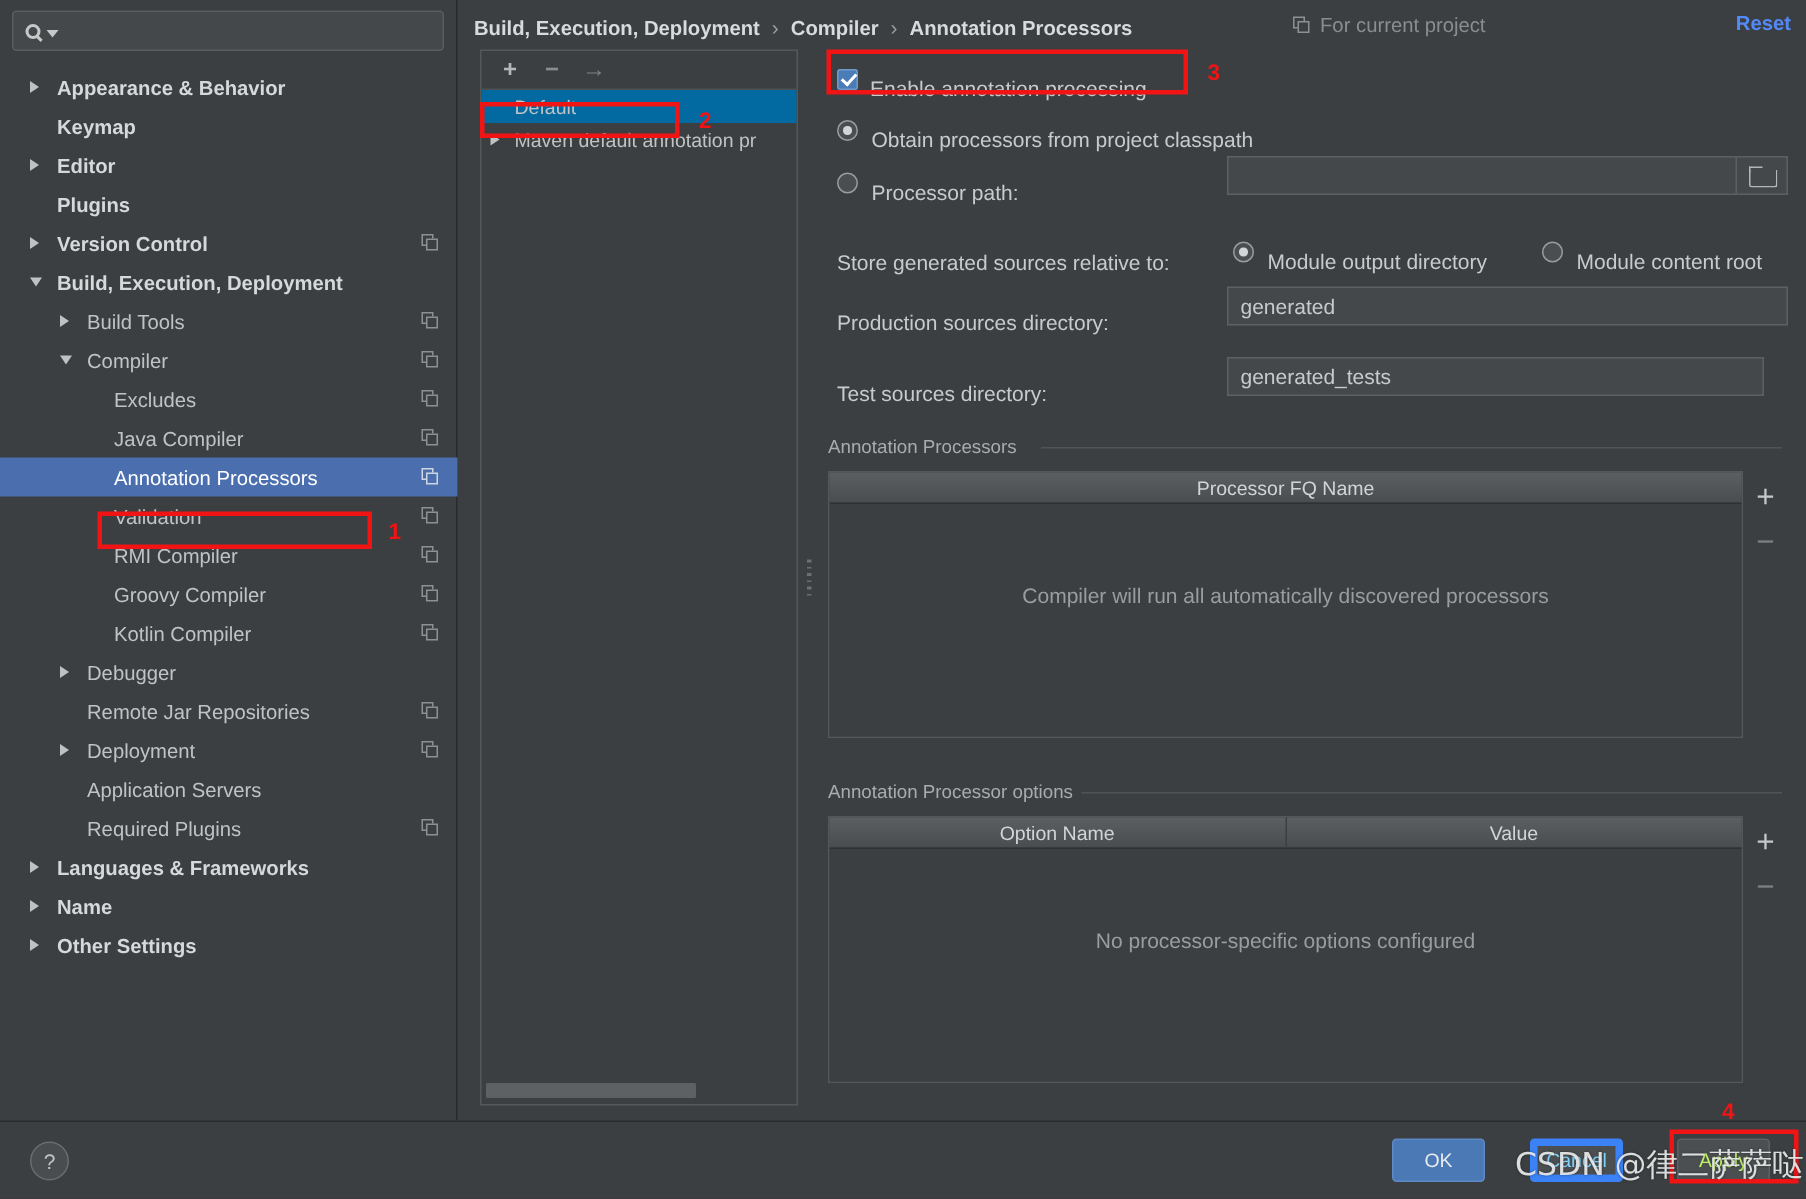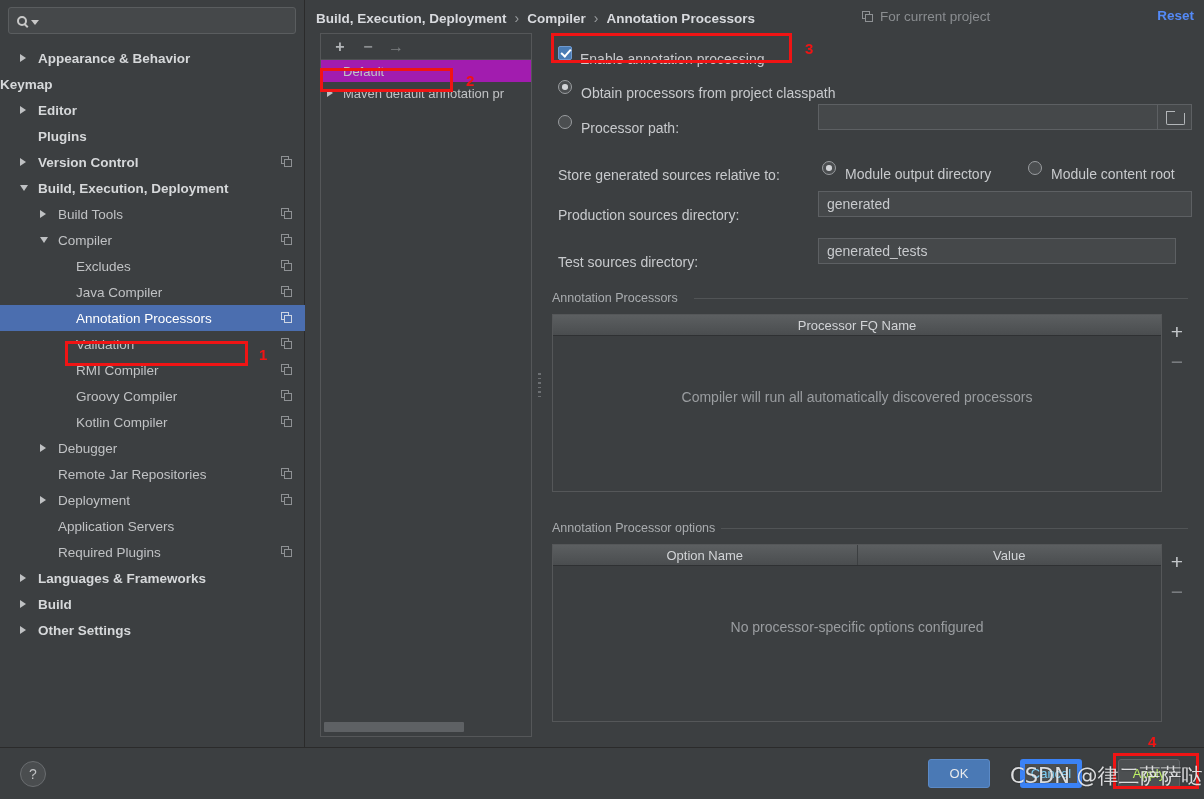--- a/index.html
+++ b/index.html
@@ -75,21 +75,21 @@
   }
   .mid-toolbar{ position:relative; height:26px; border-bottom:1px solid #4e5153; }
   .tb-btn{ position:absolute; top:4px; width:18px;height:18px; color:#b4b7ba; font-size:16px; line-height:17px; text-align:center; }
   .tb-plus{ left:10px; font-weight:bold; }
   .tb-minus{ left:38px; color:#8b8e90; font-weight:bold;}
   .tb-arrow{ left:66px; color:#7e8183; }
   .mid-row{
     position:relative; height:22px; display:flex; align-items:center;
     padding-left:22px; font-size:13px; color:#c0c2c4; white-space:nowrap; overflow:hidden;
   }
-  .mid-row.sel{ background:#a21caf; }
+  .mid-row.sel{ background:#0369a1; }
   .mid-row .arrow{ left:6px; top:7px; }
   .mid-scroll{
     position:absolute; left:3px; bottom:4px; width:204px; height:10px;
   }
   .mid-scroll .thumb{ width:140px; height:10px; background:#5e6164; border-radius:1px;}
 
   
   .splitter{ position:absolute; left:538px; top:373px; width:5px; height:30px; }
   .splitter span{ display:block; width:3px;height:1.5px; background:#6d7073; margin-bottom:3px; }
 
@@ -218,21 +218,21 @@
             <span class="caret-dn"></span>
         </span>
       </div>
     </div>
     <div class="tree" id="sidebar-tree">
         <div class="tree-row bold">
           <span class="arrow" style="left: 20px; top: 8.5px;"></span>
           <span style="margin-left: 38px;">Appearance &amp; Behavior</span>
         </div>
         <div class="tree-row bold">
-          <span style="">Keymap</span>
+          <span style="margin-left: 38px;">Keymap</span>
         </div>
         <div class="tree-row bold">
           <span class="arrow" style="left: 20px; top: 8.5px;"></span>
           <span style="margin-left: 38px;">Editor</span>
         </div>
         <div class="tree-row bold">
           <span style="margin-left: 38px;">Plugins</span>
         </div>
         <div class="tree-row bold">
           <span class="arrow" style="left: 20px; top: 8.5px;"></span>
@@ -339,21 +339,21 @@
             <i class="b1"></i>
             <i class="b2"></i>
           </span>
         </div>
         <div class="tree-row bold">
           <span class="arrow" style="left: 20px; top: 8.5px;"></span>
           <span style="margin-left: 38px;">Languages &amp; Frameworks</span>
         </div>
         <div class="tree-row bold">
           <span class="arrow" style="left: 20px; top: 8.5px;"></span>
-          <span style="margin-left: 38px;">Build</span>
+          <span style="margin-left: 38px;">Name</span>
         </div>
         <div class="tree-row bold">
           <span class="arrow" style="left: 20px; top: 8.5px;"></span>
           <span style="margin-left: 38px;">Other Settings</span>
         </div>
       </div>
   </div>
 
   <div class="crumb" id="breadcrumb">
       <span>Build, Execution, Deployment</span>

